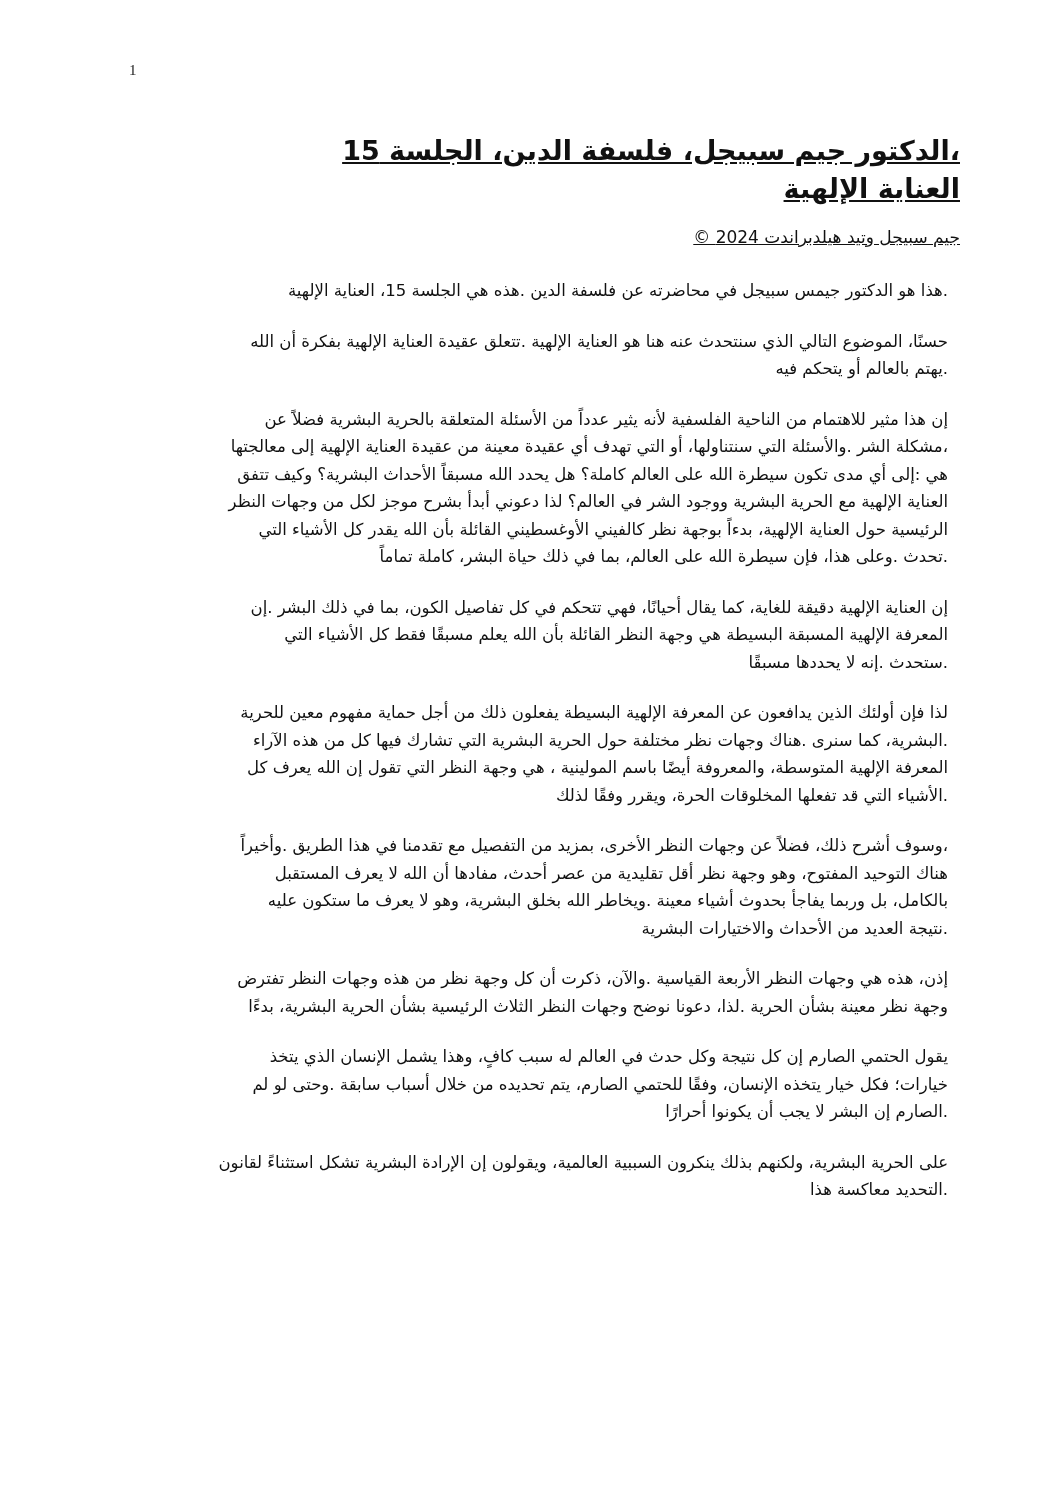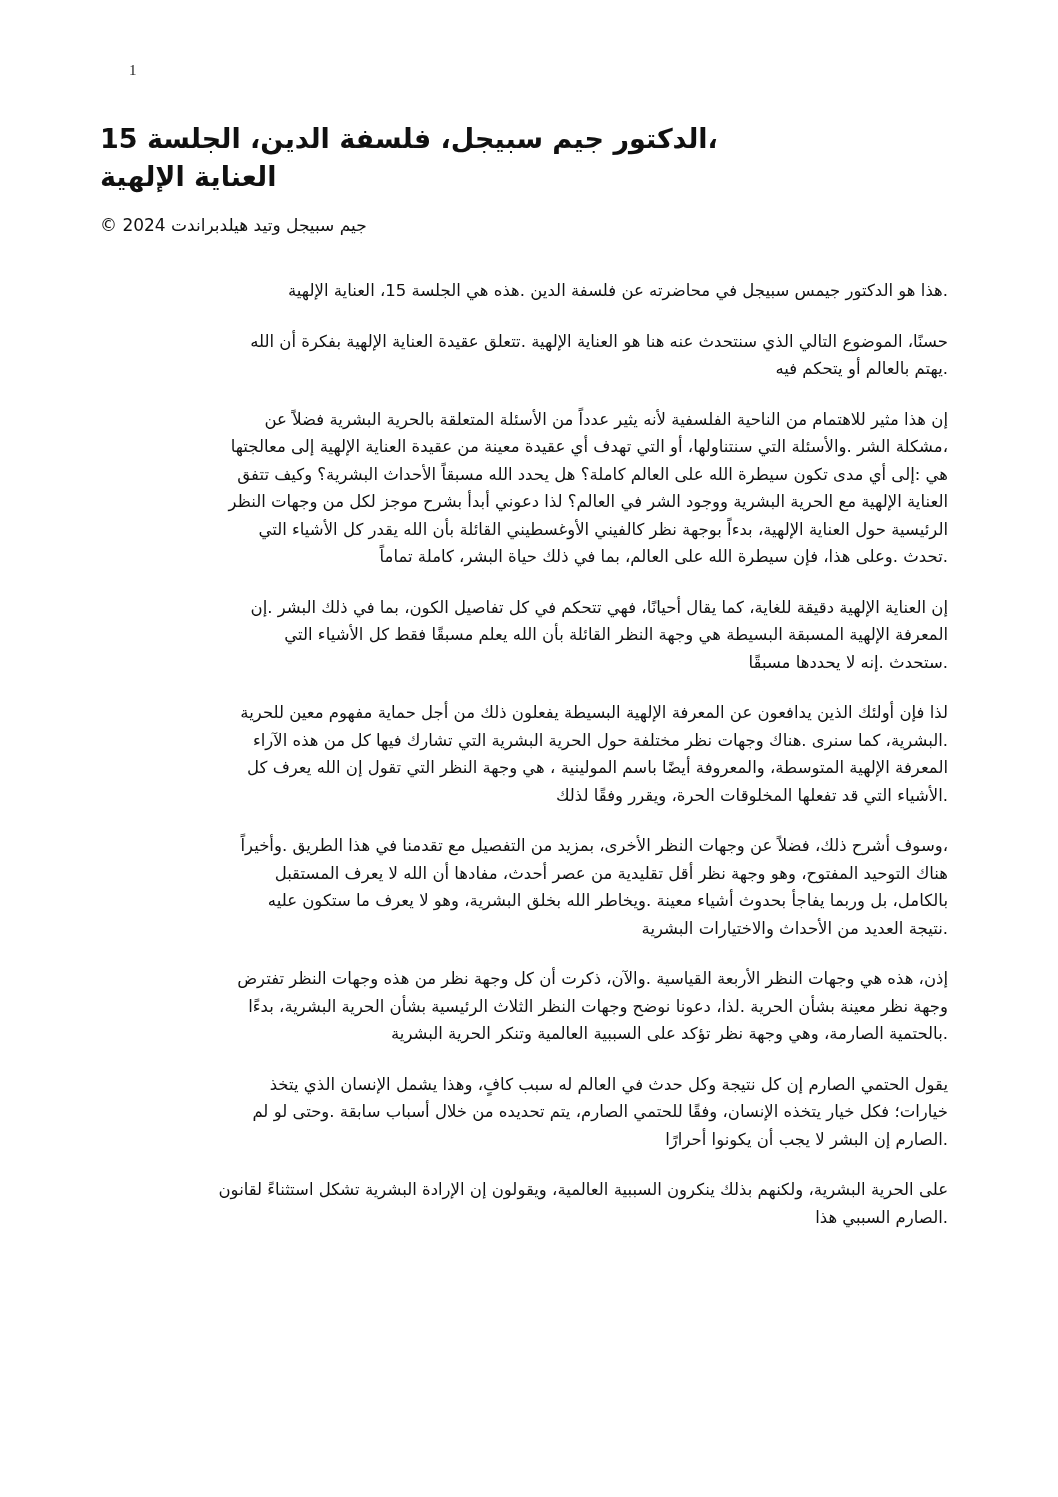--- a/index.html
+++ b/index.html
@@ -18,24 +18,25 @@
       position: absolute;
       left: 129px;
       top: 62px;
       font-family: "Liberation Serif", serif;
       font-size: 15px;
       color: #222;
     }
     .title-block {
       position: absolute;
       left: 100px;
-      top: 120px;
+      top: 132px;
       width: 860px;
-      text-align: left;
+      text-align: right;
       font-family: "DejaVu Sans", sans-serif;
+      text-decoration: underline;
     }
     .title-line {
       font-size: 27px;
       font-weight: bold;
       line-height: 38px;
       white-space: nowrap;
       unicode-bidi: plaintext;
     }
     .subtitle {
       font-size: 17px;
@@ -101,24 +102,23 @@
     </div>
     <div class="para">
       <div class="line-wrap"><span dir="rtl" style="unicode-bidi: isolate;">،وسوف أشرح ذلك، فضلاً عن وجهات النظر الأخرى، بمزيد من التفصيل مع تقدمنا في هذا الطريق .وأخيراً</span></div>
       <div class="line-wrap"><span dir="rtl" style="unicode-bidi: isolate;">هناك التوحيد المفتوح، وهو وجهة نظر أقل تقليدية من عصر أحدث، مفادها أن الله لا يعرف المستقبل</span></div>
       <div class="line-wrap"><span dir="rtl" style="unicode-bidi: isolate;">بالكامل، بل وربما يفاجأ بحدوث أشياء معينة .ويخاطر الله بخلق البشرية، وهو لا يعرف ما ستكون عليه</span></div>
       <div class="line-wrap"><span dir="rtl" style="unicode-bidi: isolate;">.نتيجة العديد من الأحداث والاختيارات البشرية</span></div>
     </div>
     <div class="para">
       <div class="line-wrap"><span dir="rtl" style="unicode-bidi: isolate;">إذن، هذه هي وجهات النظر الأربعة القياسية .والآن، ذكرت أن كل وجهة نظر من هذه وجهات النظر تفترض</span></div>
       <div class="line-wrap"><span dir="rtl" style="unicode-bidi: isolate;">وجهة نظر معينة بشأن الحرية .لذا، دعونا نوضح وجهات النظر الثلاث الرئيسية بشأن الحرية البشرية، بدءًا</span></div>
-      <div class="line-wrap"><span dir="rtl" style="unicode-bidi: isolate;">.بالحتمية الصارمة، وهي وجهة نظر تؤكد على السببية العالمية وتنكر الحرية البشرية</span></div>
     </div>
     <div class="para">
       <div class="line-wrap"><span dir="rtl" style="unicode-bidi: isolate;">يقول الحتمي الصارم إن كل نتيجة وكل حدث في العالم له سبب كافٍ، وهذا يشمل الإنسان الذي يتخذ</span></div>
       <div class="line-wrap"><span dir="rtl" style="unicode-bidi: isolate;">خيارات؛ فكل خيار يتخذه الإنسان، وفقًا للحتمي الصارم، يتم تحديده من خلال أسباب سابقة .وحتى لو لم</span></div>
       <div class="line-wrap"><span dir="rtl" style="unicode-bidi: isolate;">.الصارم إن البشر لا يجب أن يكونوا أحرارًا</span></div>
     </div>
     <div class="para">
       <div class="line-wrap"><span dir="rtl" style="unicode-bidi: isolate;">على الحرية البشرية، ولكنهم بذلك ينكرون السببية العالمية، ويقولون إن الإرادة البشرية تشكل استثناءً لقانون</span></div>
-      <div class="line-wrap"><span dir="rtl" style="unicode-bidi: isolate;">.الصارم السببي هذا</span></div>
+      <div class="line-wrap"><span dir="rtl" style="unicode-bidi: isolate;">.التحديد معاكسة هذا</span></div>
     </div>
   </div>
 
 </body></html>

